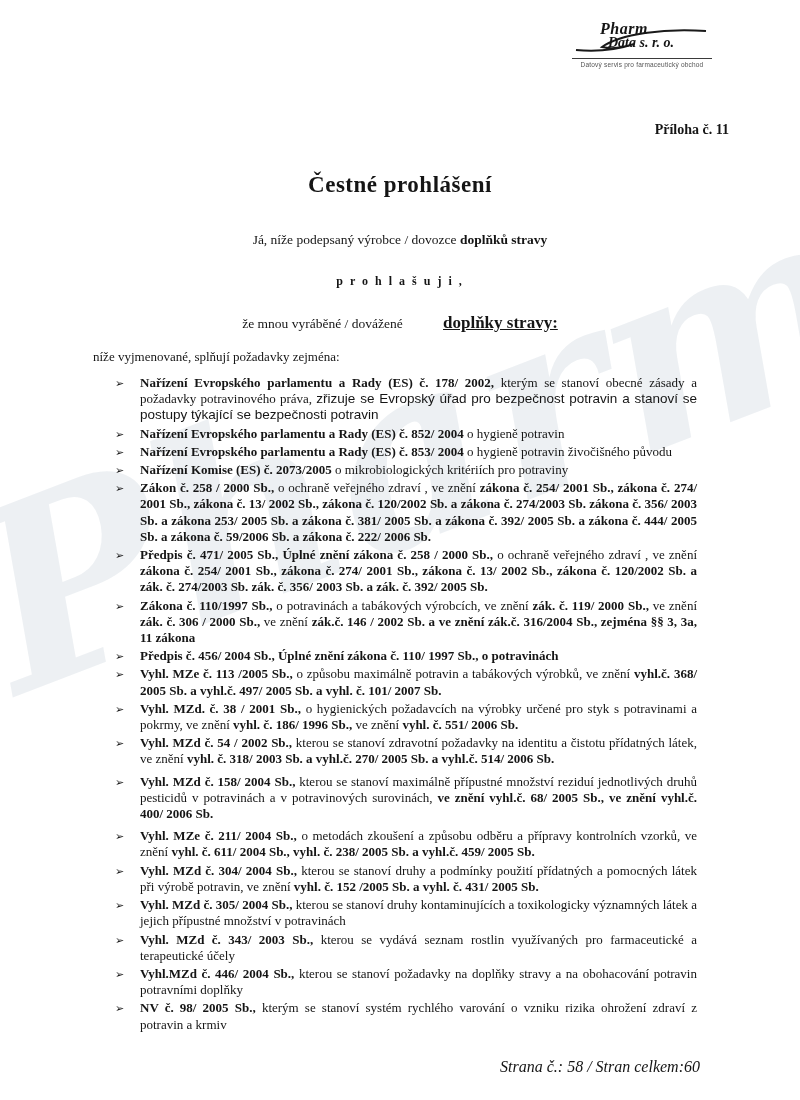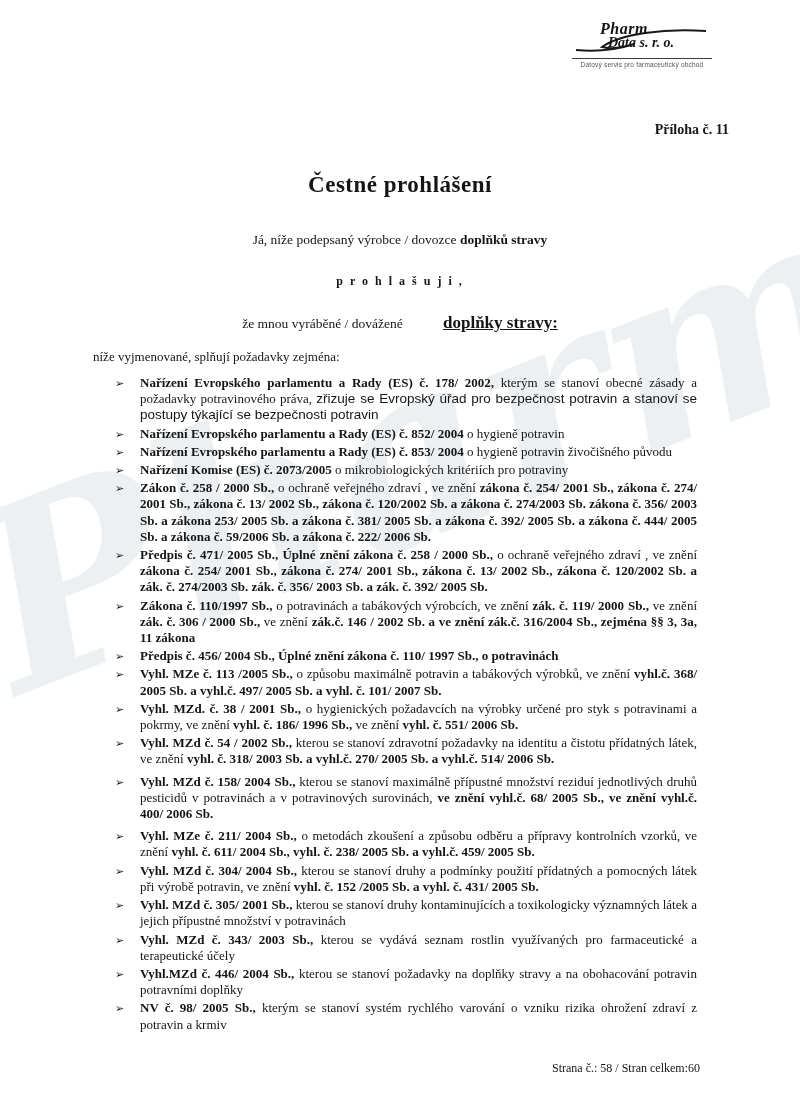--- a/index.html
+++ b/index.html
@@ -38,21 +38,21 @@
   .requirements { margin: 16px 0 0 0; padding-left: 93px; font-size: 13px; }
   
   .list { margin: 10px 103px 0 115px; font-size: 13px; line-height: 16.2px; text-align: justify; }
   .list-item { position: relative; padding-left: 25px; margin-bottom: 2px; }
   .list-item.space-before { margin-top: 6px; }
   .bullet { position: absolute; left: 0; top: 1px; font-size: 11px; font-family: "DejaVu Sans", sans-serif; }
   .seg-b { font-weight: 700; }
   .seg-n { font-weight: 400; }
   .seg-sans { font-family: "Liberation Sans", sans-serif; font-size: 13.5px; }
   
-  .footer { position: absolute; right: 100px; bottom: 24px; font-size: 12px; margin-top: 38px; }
+  .footer { position: absolute; right: 100px; bottom: 24px; font-style: italic; font-size: 16px; margin-top: 38px; }
 </style>
 </head>
 <body>
 
 <div class="page">
 
   <div class="watermark">Pharm</div>
 
   <div class="logo">
     <svg class="logo-art" width="140" height="36" viewBox="0 0 140 36">
@@ -84,21 +84,21 @@
       <div class="list-item"><span class="bullet">➢</span><span><span class="seg-b">Zákon č. 258 / 2000 Sb.,</span><span class="seg-n"> o ochraně veřejného zdraví , ve znění </span><span class="seg-b">zákona č. 254/ 2001 Sb., zákona č. 274/ 2001 Sb., zákona č. 13/ 2002 Sb., zákona č. 120/2002 Sb. a zákona č. 274/2003 Sb. zákona č. 356/ 2003 Sb. a zákona 253/ 2005 Sb. a zákona č. 381/ 2005 Sb. a zákona č. 392/ 2005 Sb. a zákona č. 444/ 2005 Sb. a zákona č. 59/2006 Sb. a zákona č. 222/ 2006 Sb.</span></span></div>
       <div class="list-item"><span class="bullet">➢</span><span><span class="seg-b">Předpis č. 471/ 2005 Sb., Úplné znění zákona č. 258 / 2000 Sb.,</span><span class="seg-n"> o ochraně veřejného zdraví , ve znění </span><span class="seg-b">zákona č. 254/ 2001 Sb., zákona č. 274/ 2001 Sb., zákona č. 13/ 2002 Sb., zákona č. 120/2002 Sb. a zák. č. 274/2003 Sb. zák. č. 356/ 2003 Sb. a zák. č. 392/ 2005 Sb.</span></span></div>
       <div class="list-item"><span class="bullet">➢</span><span><span class="seg-b">Zákona č. 110/1997 Sb.,</span><span class="seg-n"> o potravinách a tabákových výrobcích, ve znění </span><span class="seg-b">zák. č. 119/ 2000 Sb.,</span><span class="seg-n"> ve znění </span><span class="seg-b">zák. č. 306 / 2000 Sb.,</span><span class="seg-n"> ve znění </span><span class="seg-b">zák.č. 146 / 2002 Sb. a ve znění zák.č. 316/2004 Sb., zejména §§ 3, 3a, 11 zákona</span></span></div>
       <div class="list-item"><span class="bullet">➢</span><span><span class="seg-b">Předpis č. 456/ 2004 Sb., Úplné znění zákona č. 110/ 1997 Sb., o potravinách</span></span></div>
       <div class="list-item"><span class="bullet">➢</span><span><span class="seg-b">Vyhl. MZe č. 113 /2005 Sb.,</span><span class="seg-n"> o způsobu maximálně potravin a tabákových výrobků, ve znění </span><span class="seg-b">vyhl.č. 368/ 2005 Sb. a vyhl.č. 497/ 2005 Sb. a vyhl. č. 101/ 2007 Sb.</span></span></div>
       <div class="list-item"><span class="bullet">➢</span><span><span class="seg-b">Vyhl. MZd. č. 38 / 2001 Sb.,</span><span class="seg-n"> o hygienických požadavcích na výrobky určené pro styk s potravinami a pokrmy, ve znění </span><span class="seg-b">vyhl. č. 186/ 1996 Sb.,</span><span class="seg-n"> ve znění </span><span class="seg-b">vyhl. č. 551/ 2006 Sb.</span></span></div>
       <div class="list-item"><span class="bullet">➢</span><span><span class="seg-b">Vyhl. MZd č. 54 / 2002 Sb.,</span><span class="seg-n"> kterou se stanoví zdravotní požadavky na identitu a čistotu přídatných látek, ve znění </span><span class="seg-b">vyhl. č. 318/ 2003 Sb. a vyhl.č. 270/ 2005 Sb. a vyhl.č. 514/ 2006 Sb.</span></span></div>
       <div class="list-item space-before"><span class="bullet">➢</span><span><span class="seg-b">Vyhl. MZd č. 158/ 2004 Sb.,</span><span class="seg-n"> kterou se stanoví maximálně přípustné množství reziduí jednotlivých druhů pesticidů v potravinách a v potravinových surovinách, </span><span class="seg-b">ve znění vyhl.č. 68/ 2005 Sb., ve znění vyhl.č. 400/ 2006 Sb.</span></span></div>
       <div class="list-item space-before"><span class="bullet">➢</span><span><span class="seg-b">Vyhl. MZe č. 211/ 2004 Sb.,</span><span class="seg-n"> o metodách zkoušení a způsobu odběru a přípravy kontrolních vzorků, ve znění </span><span class="seg-b">vyhl. č. 611/ 2004 Sb., vyhl. č. 238/ 2005 Sb. a vyhl.č. 459/ 2005 Sb.</span></span></div>
       <div class="list-item"><span class="bullet">➢</span><span><span class="seg-b">Vyhl. MZd č. 304/ 2004 Sb.,</span><span class="seg-n"> kterou se stanoví druhy a podmínky použití přídatných a pomocných látek při výrobě potravin, ve znění </span><span class="seg-b">vyhl. č. 152 /2005 Sb. a vyhl. č. 431/ 2005 Sb.</span></span></div>
-      <div class="list-item"><span class="bullet">➢</span><span><span class="seg-b">Vyhl. MZd č. 305/ 2001 Sb.,</span><span class="seg-n"> kterou se stanoví druhy kontaminujících a toxikologicky významných látek a jejich přípustné množství v potravinách</span></span></div>
+      <div class="list-item"><span class="bullet">➢</span><span><span class="seg-b">Vyhl. MZd č. 305/ 2004 Sb.,</span><span class="seg-n"> kterou se stanoví druhy kontaminujících a toxikologicky významných látek a jejich přípustné množství v potravinách</span></span></div>
       <div class="list-item"><span class="bullet">➢</span><span><span class="seg-b">Vyhl. MZd č. 343/ 2003 Sb.,</span><span class="seg-n"> kterou se vydává seznam rostlin využívaných pro farmaceutické a terapeutické účely</span></span></div>
       <div class="list-item"><span class="bullet">➢</span><span><span class="seg-b">Vyhl.MZd č. 446/ 2004 Sb.,</span><span class="seg-n"> kterou se stanoví požadavky na doplňky stravy a na obohacování potravin potravními doplňky</span></span></div>
       <div class="list-item"><span class="bullet">➢</span><span><span class="seg-b">NV č. 98/ 2005 Sb.,</span><span class="seg-n"> kterým se stanoví systém rychlého varování o vzniku rizika ohrožení zdraví z potravin a krmiv</span></span></div>
     </div>
 
   <div class="footer">Strana č.: 58 / Stran celkem:60</div>
 
 </div>
 
 </body></html>

